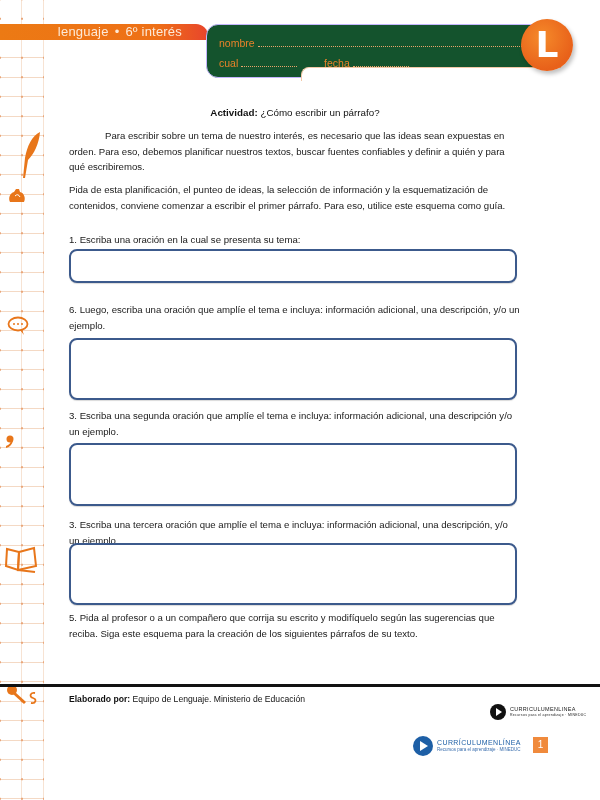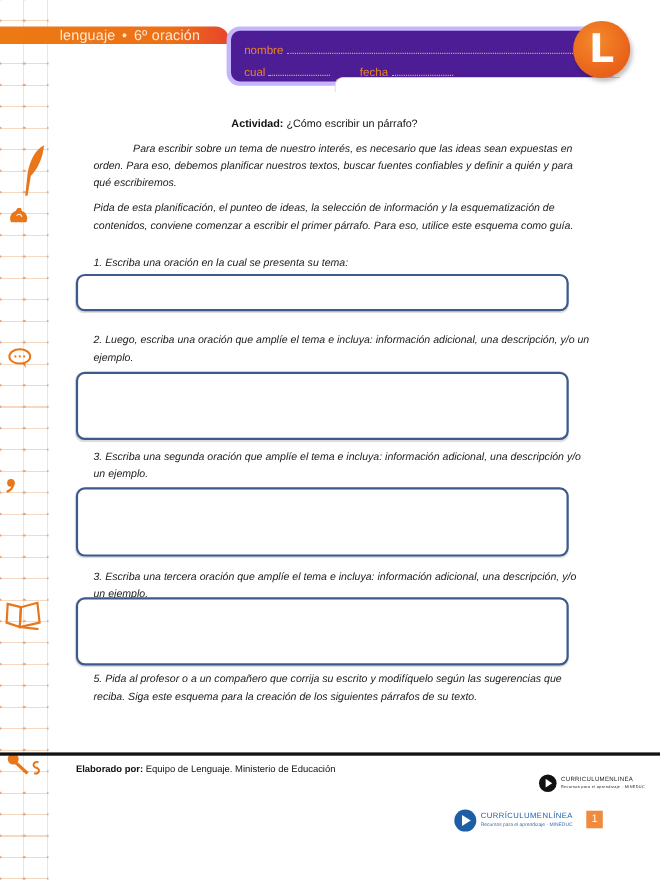--- a/index.html
+++ b/index.html
@@ -22,41 +22,41 @@
       position: absolute; left: 0; top: 24px; width: 208px; height: 16px;
       background: linear-gradient(to right, #ec7a14 0%, #ee7016 75%, #e8452c 100%);
       border-top-right-radius: 12px;
       display: flex; align-items: flex-start; justify-content: flex-end; padding-right: 26px;
       color: #fde9d6; font-size: 13px; letter-spacing: 0.2px;
     }
     .banner .dot { margin: 0 6px; }
 
     .student-box {
       position: absolute; left: 206px; top: 24px; width: 352px; height: 54px;
-      border: 4px solid #c4b5fd; border-radius: 12px; background: #4c1d95;
+      border: 1px solid #c4b5fd; border-radius: 12px; background: #14532d;
     }
     .student-box .notch {
       position: absolute; left: 94px; top: 42px; width: 260px; height: 14px;
       background: #fff; border-top: 1px solid #f2c9a8; border-left: 1px solid #f2c9a8;
       border-top-left-radius: 8px;
     }
     .field-row { position: absolute; left: 12px; font-size: 10.5px; color: #e8822a; white-space: nowrap; }
     .field-row .dots { display: inline-block; border-bottom: 1px dotted #e8a46b; height: 9px; vertical-align: baseline; }
 
     .badge-l {
       position: absolute; left: 521px; top: 19px; width: 52px; height: 52px; border-radius: 50%;
       background: radial-gradient(circle at 40% 35%, #f58a2a, #e8611a 70%);
       box-shadow: 2px 3px 4px rgba(0,0,0,0.25);
       color: #fff; font-weight: bold; font-size: 36px; line-height: 52px; text-align: center;
       font-family: "DejaVu Sans", sans-serif;
     }
 
     .side-icon { position: absolute; color: #e8761a; }
 
-    .content { position: absolute; left: 85px; width: 452px; font-size: 9.6px; line-height: 15.5px; color: #1a1a1a; font-style: italic; }
+    .content { position: absolute; left: 69px; width: 452px; font-size: 9.6px; line-height: 15.5px; color: #1a1a1a; }
     .title { position: absolute; left: 69px; top: 107px; width: 452px; text-align: center; font-size: 9.8px; }
     .title b { font-weight: bold; }
     .indent { text-indent: 36px; }
 
     .answer-box {
       position: absolute; left: 69px; width: 448px;
       border: 2.5px solid #3c5a8c; border-radius: 8px; background: #fff;
       box-shadow: 0 1px 1px rgba(0,0,0,0.15);
     }
 
@@ -116,21 +116,21 @@
 </svg>
 <svg class="side-icon" style="left:4px;top:684px" width="36" height="22" viewBox="0 0 36 22">
   <circle cx="8" cy="6" r="5" fill="#e8761a"></circle>
   <path d="M11 8 L22 18 L20 20 L9 10 Z" fill="#e8761a"></path>
   <path d="M31 9 C26 8 25 13 29 14 C33 15 32 20 27 19" stroke="#e8761a" stroke-width="1.8" fill="none"></path>
 </svg>
 
 <div class="banner">
   <span>lenguaje</span>
   <span class="dot">•</span>
-  <span>6º oración</span>
+  <span>6º interés</span>
 </div>
 
 <div class="student-box">
   <div class="notch"></div>
   <div class="field-row" style="top:12px">
     <span>nombre</span>
     <span class="dots" style="width:268px"></span>
   </div>
   <div class="field-row" style="top:32px">
     <span>cual</span>
@@ -145,21 +145,21 @@
 <div class="title">
   <b>Actividad:</b><span> ¿Cómo escribir un párrafo?</span>
 </div>
 
 <p class="content indent" style="top:128px">Para escribir sobre un tema de nuestro interés, es necesario que las ideas sean expuestas en orden. Para eso, debemos planificar nuestros textos, buscar fuentes confiables y definir a quién y para qué escribiremos.</p>
 <p class="content" style="top:182px">Pida de esta planificación, el punteo de ideas, la selección de información y la esquematización de contenidos, conviene comenzar a escribir el primer párrafo. Para eso,  utilice este esquema como guía.</p>
 
 <p class="content" style="top:232px">1. Escriba una oración en la cual se presenta su tema:</p>
 <div class="answer-box" style="top:249px;height:34px"></div>
 
-<p class="content" style="top:302px">2. Luego, escriba una oración que amplíe el tema e incluya: información adicional, una descripción, y/o un ejemplo.</p>
+<p class="content" style="top:302px">6. Luego, escriba una oración que amplíe el tema e incluya: información adicional, una descripción, y/o un ejemplo.</p>
 <div class="answer-box" style="top:338px;height:62px"></div>
 
 <p class="content" style="top:408px">3. Escriba una segunda oración que amplíe el tema e incluya: información adicional, una descripción y/o un ejemplo.</p>
 <div class="answer-box" style="top:443px;height:63px"></div>
 
 <p class="content" style="top:517px">3. Escriba una tercera oración que amplíe el tema e incluya: información adicional, una descripción, y/o un ejemplo.</p>
 <div class="answer-box" style="top:543px;height:62px"></div>
 
 <p class="content" style="top:610px">5. Pida al profesor o a un compañero que corrija su escrito y modifíquelo según las sugerencias que reciba.  Siga este esquema para la creación de los siguientes párrafos de su texto.</p>
 

